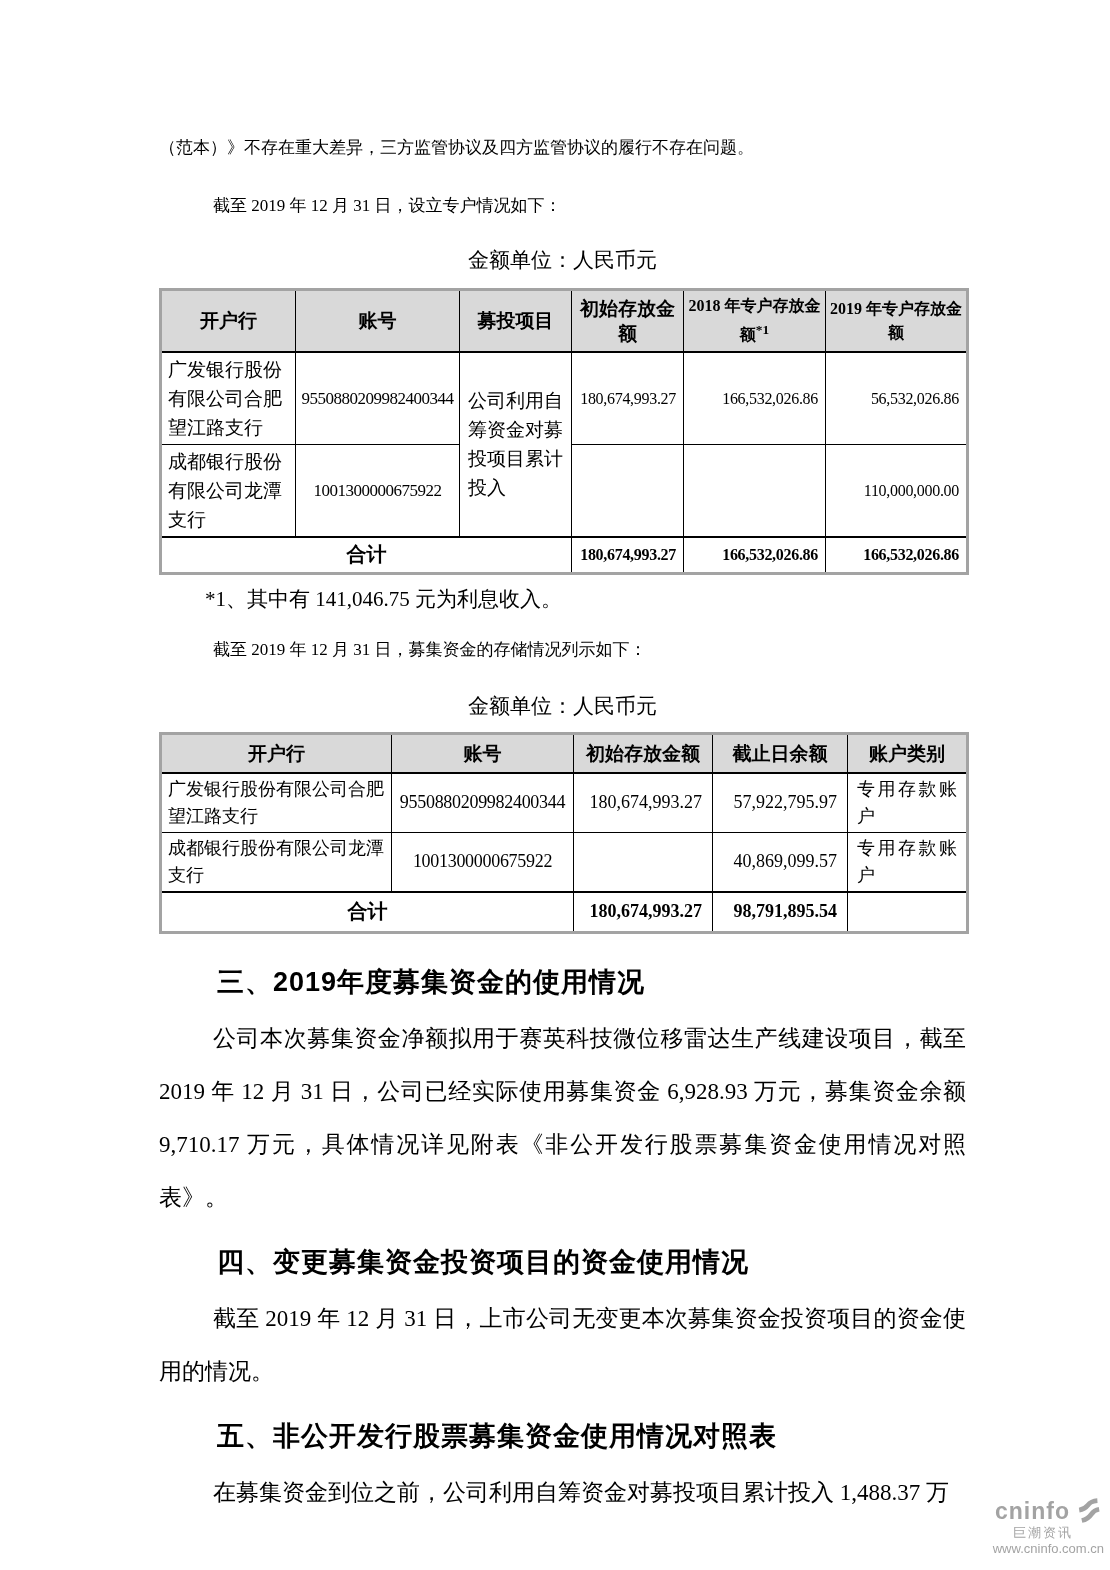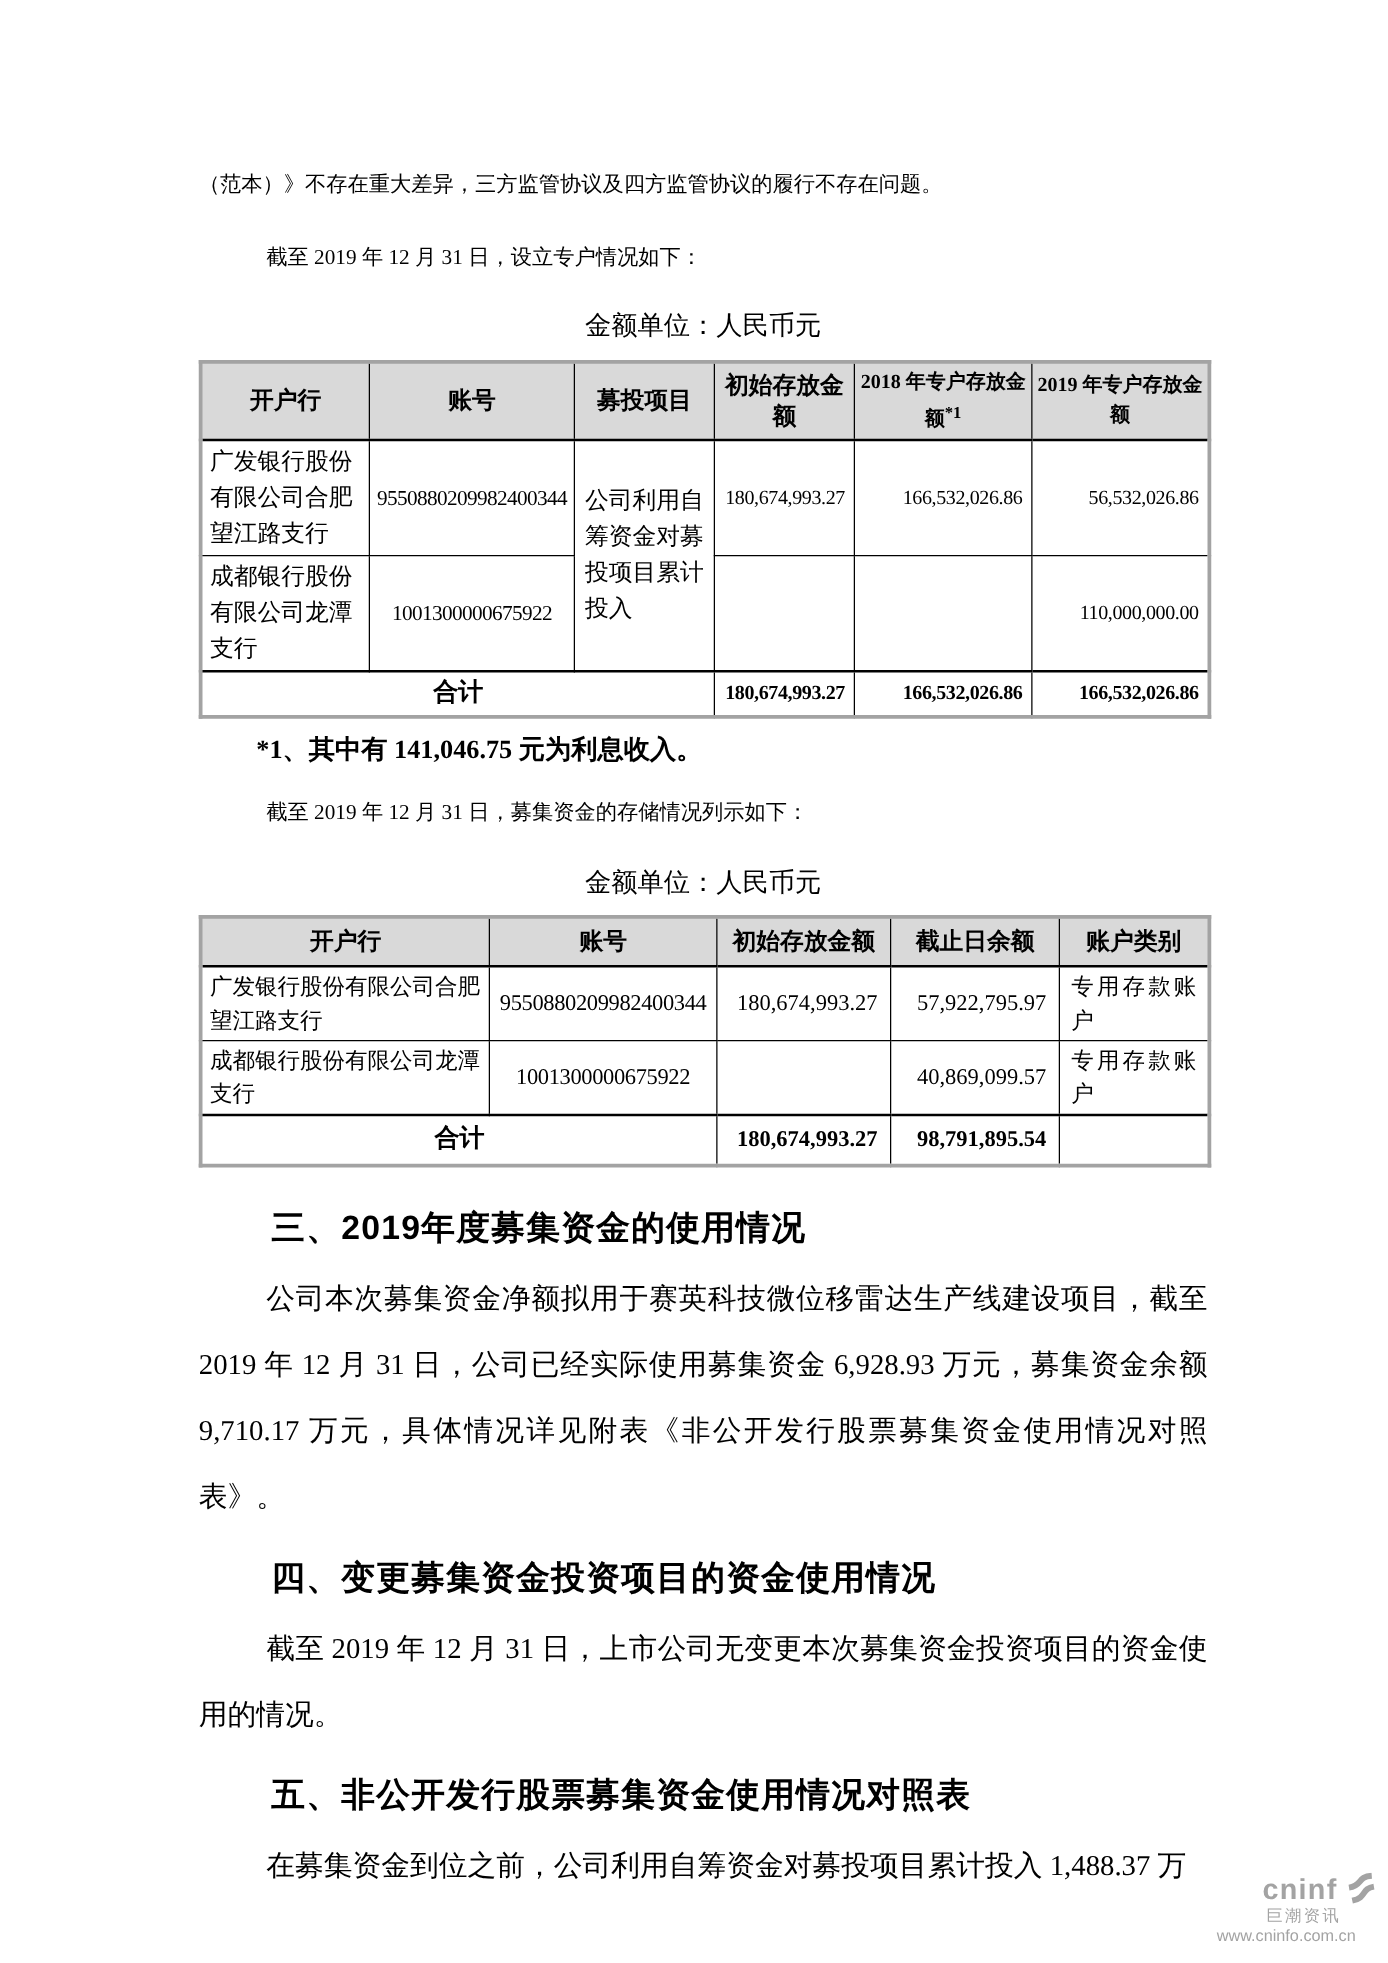--- a/index.html
+++ b/index.html
@@ -37,21 +37,20 @@
     font-weight: bold;
     font-size: 27px;
     line-height: 36px;
     padding-left: 58px;
     letter-spacing: 1px;
   }
   .footnote {
     font-size: 21px;
     line-height: 26px;
     padding-left: 46px;
-    font-weight: bold;
   }
   table.data-table {
     width: 807px;
     border-collapse: collapse;
     border: 3px solid #a3a3a3;
     table-layout: fixed;
   }
   table.data-table th, table.data-table td {
     border: 1px solid #000;
     vertical-align: middle;
@@ -92,21 +91,21 @@
     width: 150px;
     color: #a3a3a3;
     font-family: "Liberation Sans", "DejaVu Sans", sans-serif;
     text-align: center;
     line-height: 1;
   }
   .logo-top { display: flex; align-items: center; justify-content: flex-end; padding-right: 2px; }
   .logo-brand { font-weight: bold; font-size: 23px; letter-spacing: 1px; }
   .logo-swirl { margin-left: 2px; }
   .logo-cn { font-size: 13px; margin-top: 2px; padding-left: 28px; text-align: center; letter-spacing: 2px; }
-  .logo-url { font-size: 13px; margin-top: 3px; }
+  .logo-url { font-size: 13px; margin-top: 3px; text-align: right; }
   .mt-setup { margin-top: 26px; }
   .mt-unit1 { margin-top: 24px; }
   .mt-table1 { margin-top: 14px; }
   .mt-footnote { margin-top: 11px; }
   .mt-storage { margin-top: 22px; }
   .mt-unit2 { margin-top: 26px; }
   .mt-table2 { margin-top: 12px; }
   .mt-h3 { margin-top: 30px; }
   .mt-p3 { margin-top: 12px; }
   .mt-h4 { margin-top: 20px; }
@@ -220,21 +219,21 @@
   <p class="para mt-p3">公司本次募集资金净额拟用于赛英科技微位移雷达生产线建设项目，截至 2019 年 12 月 31 日，公司已经实际使用募集资金 6,928.93 万元，募集资金余额 9,710.17 万元，具体情况详见附表《非公开发行股票募集资金使用情况对照表》。</p>
 
   <h2 class="section-heading mt-h4">四、变更募集资金投资项目的资金使用情况</h2>
   <p class="para mt-p4">截至 2019 年 12 月 31 日，上市公司无变更本次募集资金投资项目的资金使用的情况。</p>
 
   <h2 class="section-heading mt-h5">五、非公开发行股票募集资金使用情况对照表</h2>
   <p class="para mt-p5">在募集资金到位之前，公司利用自筹资金对募投项目累计投入 1,488.37 万</p>
 
   <div class="cninfo-logo">
     <div class="logo-top">
-      <span class="logo-brand">cninf</span>
+      <span class="logo-brand">cninfo</span>
       <svg class="logo-swirl" width="30" height="26" viewBox="0 0 34 30">
         <path d="M29 3 C15 4 21 12 8 14" stroke="#a3a3a3" stroke-width="5.5" fill="none" stroke-linecap="butt"></path>
         <path d="M31 13 C19 15 25 23 11 26" stroke="#a3a3a3" stroke-width="5.5" fill="none" stroke-linecap="butt"></path>
       </svg>
     </div>
     <div class="logo-cn">巨潮资讯</div>
     <div class="logo-url">www.cninfo.com.cn</div>
   </div>
 
 </div>

